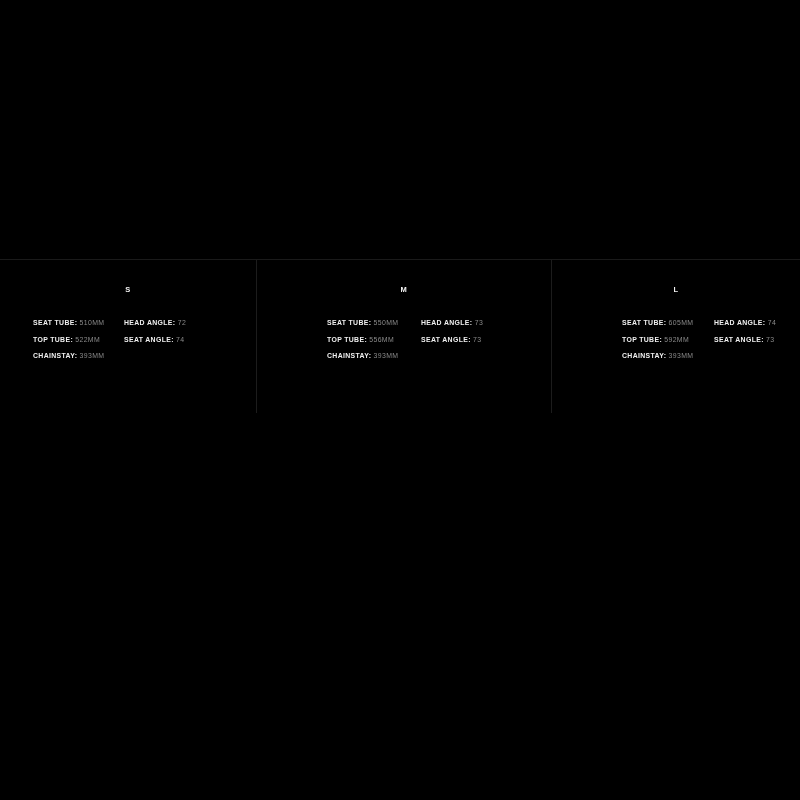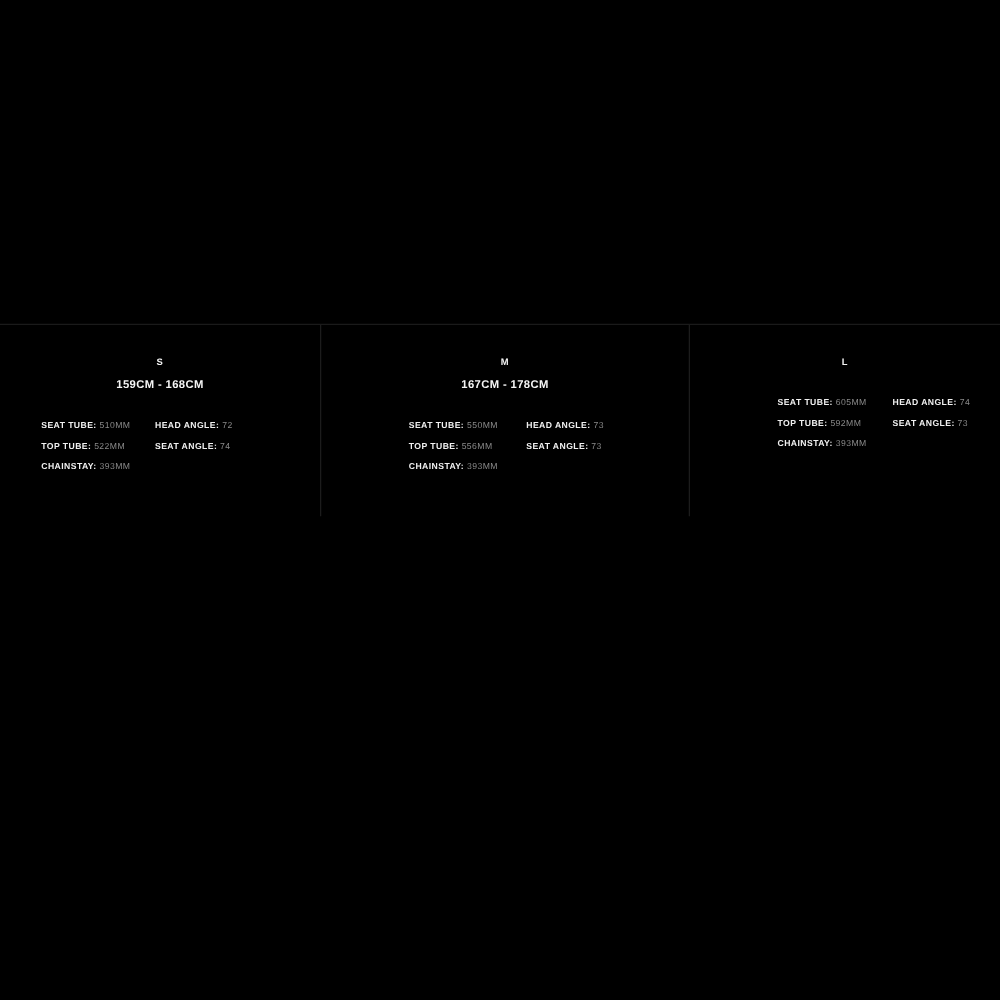--- a/index.html
+++ b/index.html
@@ -110,21 +110,20 @@
 <body>
 
 <div class="page">
 
   <div class="size-chart-topline"></div>
 
   <div class="size-chart">
 
     <div class="size-col col-s">
       <div class="size-name">S</div>
-      <div class="size-range">159CM - 168CM</div>
       <div class="spec-grid">
         <div class="spec">
           <span class="spec-label">SEAT TUBE:</span>
           <span class="spec-value">510MM</span>
         </div>
         <div class="spec">
           <span class="spec-label">HEAD ANGLE:</span>
           <span class="spec-value">72</span>
         </div>
         <div class="spec">
@@ -138,21 +137,20 @@
         <div class="spec">
           <span class="spec-label">CHAINSTAY:</span>
           <span class="spec-value">393MM</span>
         </div>
         <div class="spec empty"></div>
       </div>
     </div>
 
     <div class="size-col col-m">
       <div class="size-name">M</div>
-      <div class="size-range">167CM - 178CM</div>
       <div class="spec-grid">
         <div class="spec">
           <span class="spec-label">SEAT TUBE:</span>
           <span class="spec-value">550MM</span>
         </div>
         <div class="spec">
           <span class="spec-label">HEAD ANGLE:</span>
           <span class="spec-value">73</span>
         </div>
         <div class="spec">

